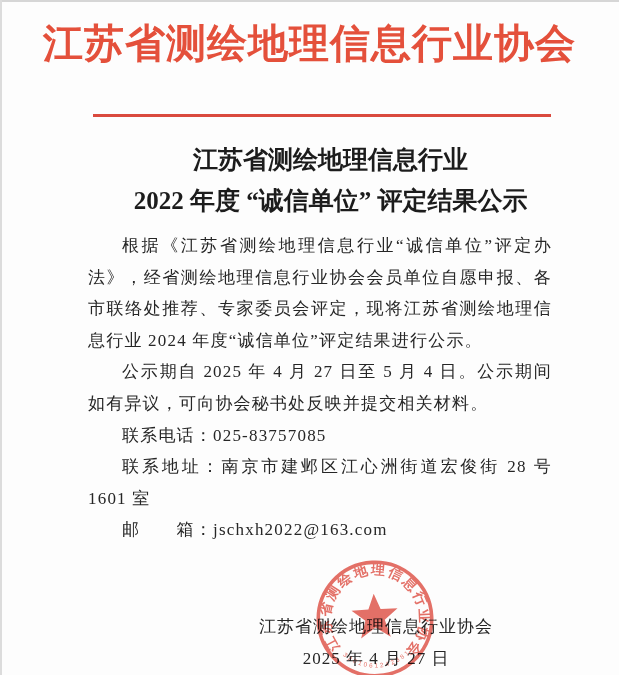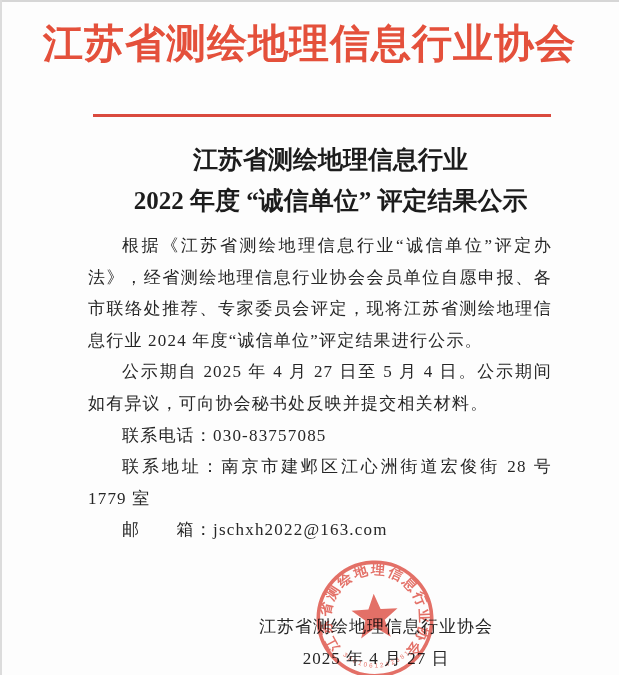--- a/index.html
+++ b/index.html
@@ -95,22 +95,22 @@
   <div class="divider"></div>
 
   <div class="doc-title">
     <div>江苏省测绘地理信息行业</div>
     <div>2022 年度 “诚信单位” 评定结果公示</div>
   </div>
 
   <div class="body-text">
     <p>根据《江苏省测绘地理信息行业“诚信单位”评定办法》，经省测绘地理信息行业协会会员单位自愿申报、各市联络处推荐、专家委员会评定，现将江苏省测绘地理信息行业 2024 年度“诚信单位”评定结果进行公示。</p>
     <p>公示期自 2025 年 4 月 27 日至 5 月 4 日。公示期间如有异议，可向协会秘书处反映并提交相关材料。</p>
-    <p>联系电话：030-83757085</p>
-    <p>联系地址：南京市建邺区江心洲街道宏俊街 28 号 1779 室</p>
+    <p>联系电话：025-83757085</p>
+    <p>联系地址：南京市建邺区江心洲街道宏俊街 28 号 1601 室</p>
     <p>邮　　箱：jschxh2022@163.com</p>
   </div>
 
   <div class="signature">
     <div>江苏省测绘地理信息行业协会</div>
     <div>2025 年 4 月 27 日</div>
   </div>
 
   <svg class="seal" viewBox="0 0 140 140" xmlns="http://www.w3.org/2000/svg">
     <defs>

